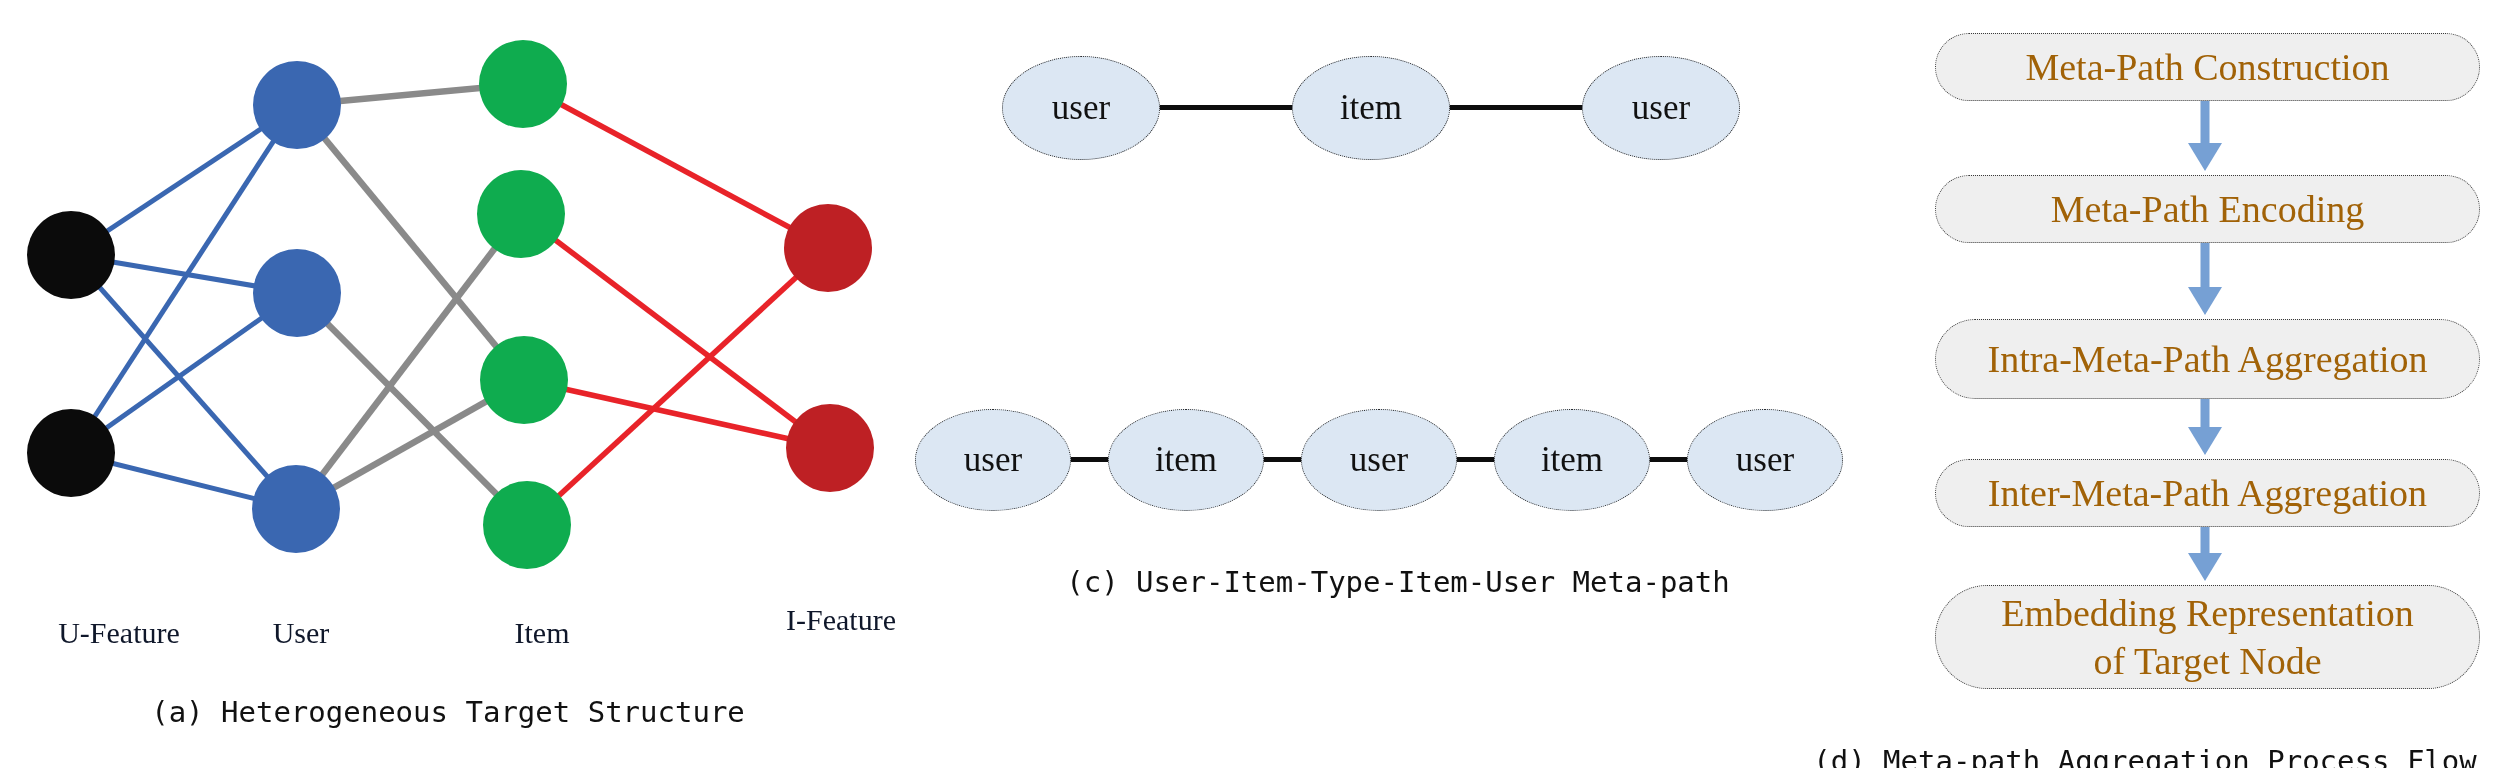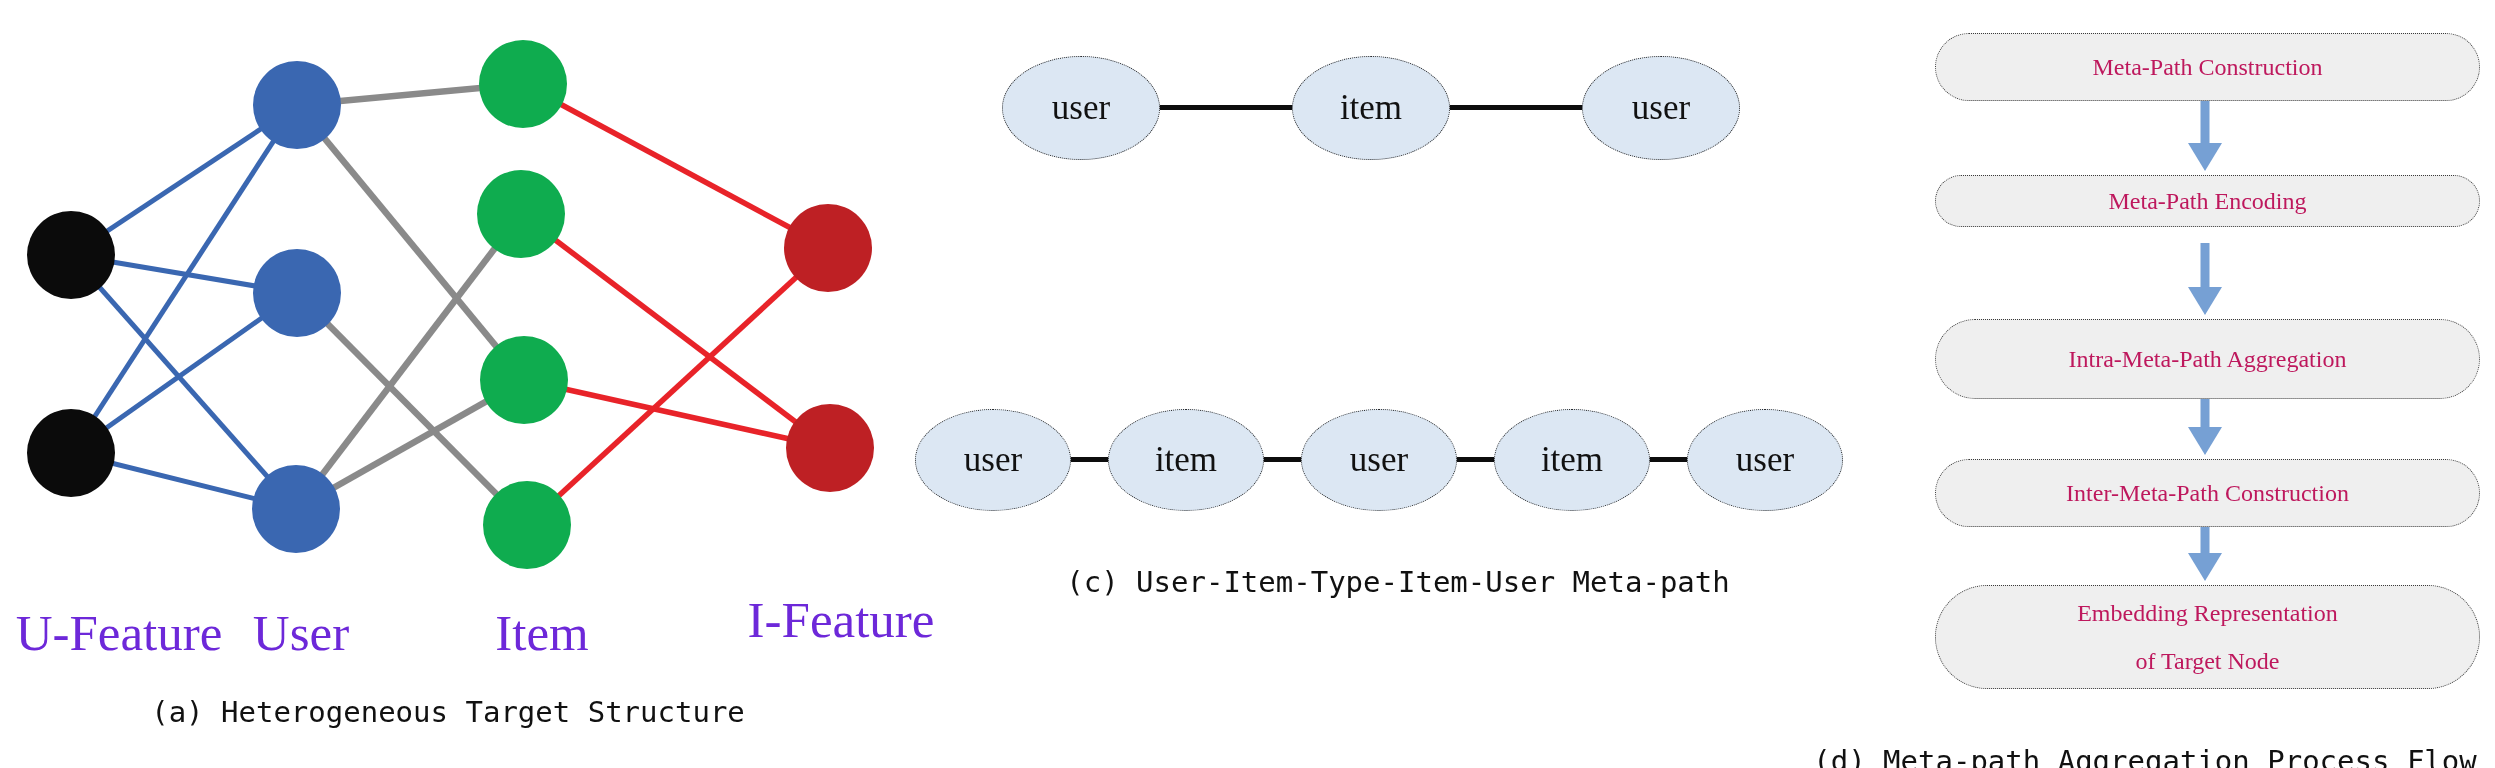--- a/index.html
+++ b/index.html
@@ -1,38 +1,38 @@
 <!DOCTYPE html>
 <html style="--ellipse-fill: #dce7f3; --box-fill: #efefef;"><head>
 <meta charset="utf-8">
 <style>
   html,body{margin:0;padding:0;}
   body{width:2495px;height:768px;background:#ffffff;position:relative;overflow:hidden;
        font-family:"Liberation Serif","DejaVu Serif",serif;}
   .page{position:absolute;left:0;top:0;width:2495px;height:768px;}
   #bg-svg{position:absolute;left:0;top:0;width:2495px;height:768px;}
 
-  .col-label{position:absolute;transform:translateX(-50%);font-size:51px;line-height:48px;
-             color:#6d28d9;white-space:nowrap;}
+  .col-label{position:absolute;transform:translateX(-50%);font-size:30px;line-height:48px;
+             color:#0f172a;white-space:nowrap;}
   .caption{position:absolute;transform:translateX(-50%);
            font-family:"DejaVu Sans Mono","Liberation Mono",monospace;
            font-size:29px;line-height:36px;color:#111;white-space:nowrap;letter-spacing:0px;}
 
   .mp-ellipse{position:absolute;border-radius:50%;
               background:var(--ellipse-fill,#dce7f3);
               border:1.5px dotted #222;box-sizing:border-box;
               display:flex;align-items:center;justify-content:center;
               font-size:35px;color:#111;}
   .mp-link{position:absolute;height:5px;background:#0d0d0d;}
 
   .flow-box{position:absolute;left:1935px;width:545px;
             background:var(--box-fill,#efefef);
             border:1.5px dotted #3a3a3a;box-sizing:border-box;border-radius:999px;
             display:flex;align-items:center;justify-content:center;}
-  .flow-box span{font-size:24px;line-height:48px;color:#be185d;text-align:center;white-space:pre-line;}
+  .flow-box span{font-size:38px;line-height:48px;color:#a16207;text-align:center;white-space:pre-line;}
 </style>
 </head>
 <body>
 
 <div class="page">
 
   <svg id="bg-svg" viewBox="0 0 2495 768">
     <g id="graph-a">
         <line x1="71" y1="255" x2="297" y2="105" stroke="#3a67b1" stroke-width="5"></line>
         <line x1="71" y1="255" x2="297" y2="293" stroke="#3a67b1" stroke-width="5"></line>
@@ -116,28 +116,28 @@
     <span>item</span>
   </div>
   <div class="mp-ellipse" style="left:1687px;top:409px;width:156px;height:102px;">
     <span>user</span>
   </div>
   <div class="caption" style="left:1398px;top:564px;">(c) User-Item-Type-Item-User Meta-path</div>
 
   <div class="flow-box" style="top:33px;height:68px;">
     <span>Meta-Path Construction</span>
   </div>
-  <div class="flow-box" style="top:175px;height:52px;">
+  <div class="flow-box" style="top:175px;height:68px;">
     <span>Meta-Path Encoding</span>
   </div>
   <div class="flow-box" style="top:319px;height:80px;">
     <span>Intra-Meta-Path Aggregation</span>
   </div>
   <div class="flow-box" style="top:459px;height:68px;">
-    <span>Inter-Meta-Path Construction</span>
+    <span>Inter-Meta-Path Aggregation</span>
   </div>
   <div class="flow-box" style="top:585px;height:104px;">
     <span>Embedding Representation
 of Target Node</span>
   </div>
   <div class="caption" style="left:2145px;top:743px;">(d) Meta-path Aggregation Process Flow</div>
 
 </div>
 
 </body></html>

